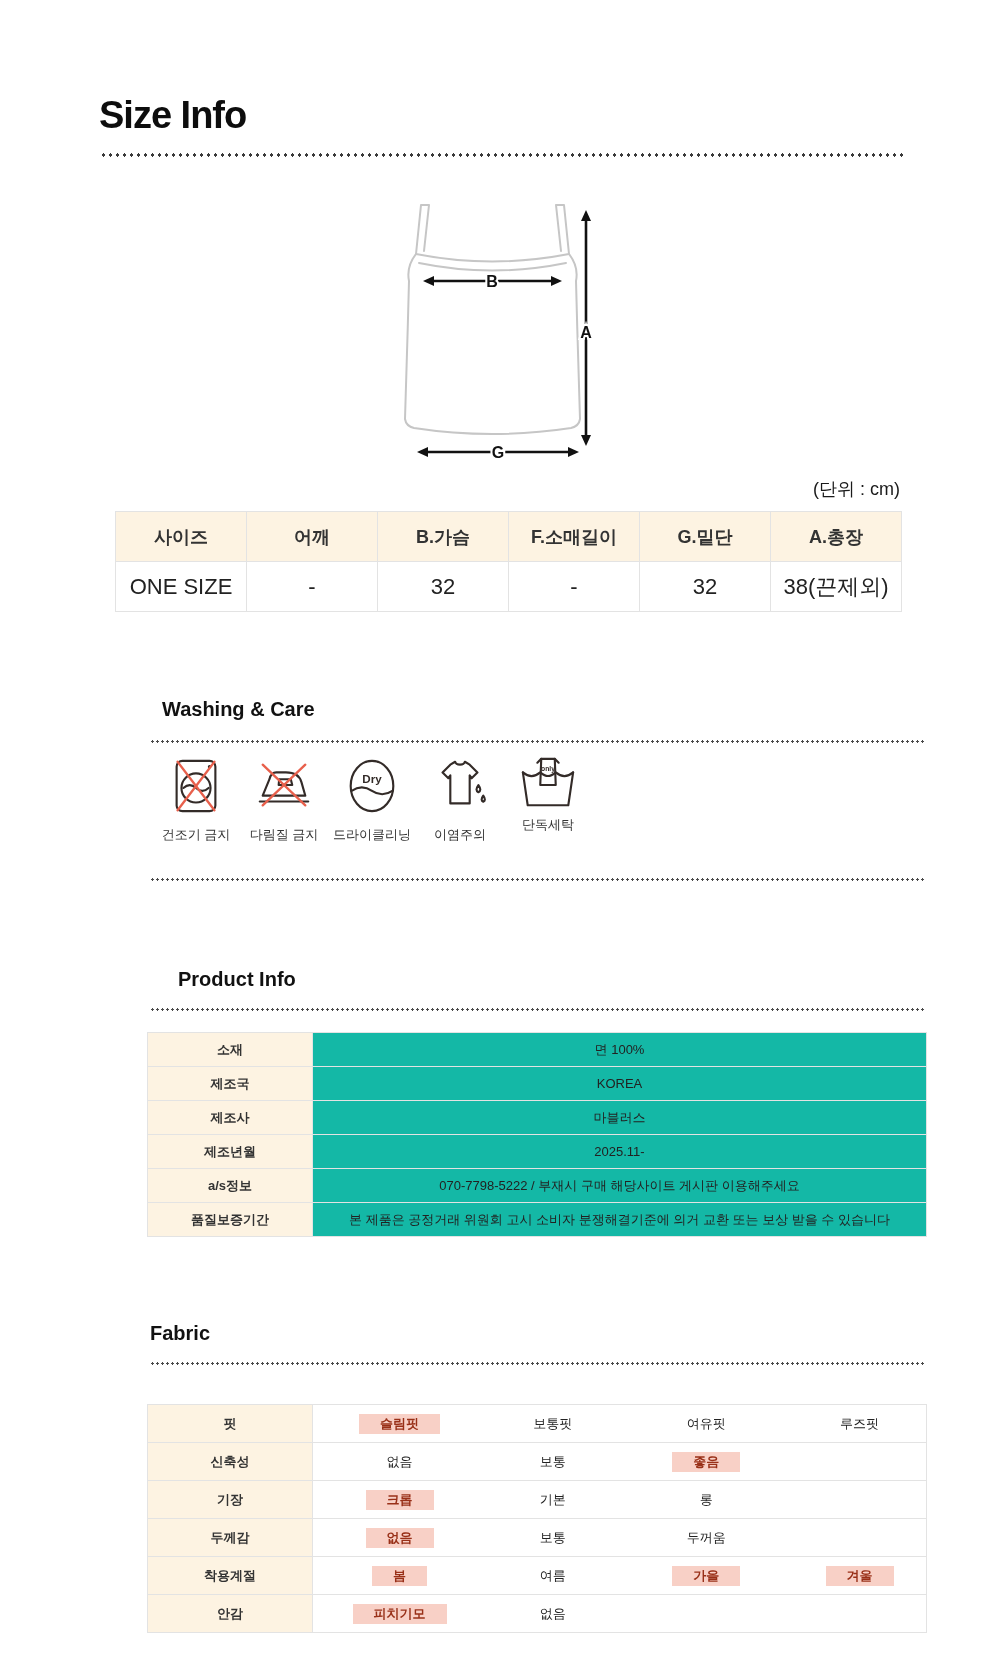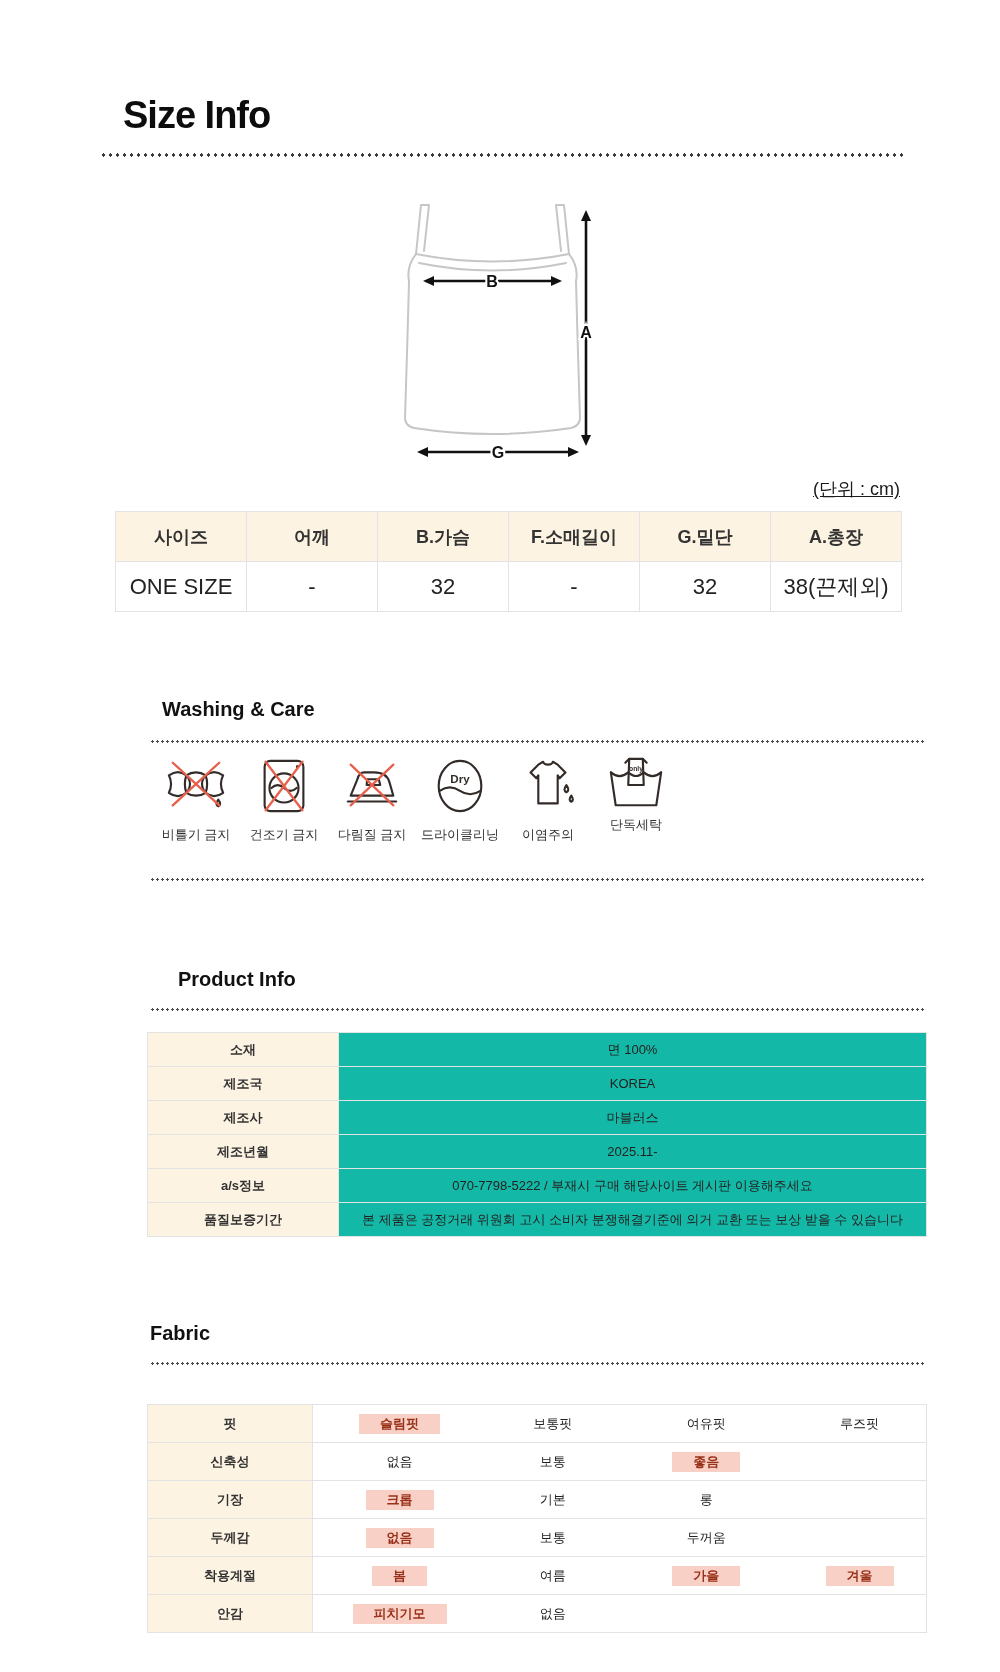--- a/index.html
+++ b/index.html
@@ -4,21 +4,21 @@
 <style>
   :root{
     --cream:#fdf3e2; --border:#e3e3e3; --hl-bg:#f8d0c6; --hl-text:#993018;
     --x-red:#e8604c; --ink:#222; --icon-ink:#332b28;
   }
   *{margin:0;padding:0;box-sizing:border-box;}
   body{background:#fff;font-family:"Liberation Sans",sans-serif;}
   .page{position:relative;width:1000px;height:1672px;background:#fff;overflow:hidden;}
 
   .abs{position:absolute;}
-  .page-title{left:99px;top:94px;font-size:38px;font-weight:800;letter-spacing:-1px;color:#0d0d0d;margin-left:24px;}
+  .page-title{left:99px;top:94px;font-size:38px;font-weight:800;letter-spacing:-1px;color:#0d0d0d;}
   .sec-title{font-size:20px;font-weight:700;color:#111;}
 
   .dotline{height:4px;background-image:radial-gradient(circle,#3a3a3a 1.5px,transparent 1.7px);
            background-size:7px 4px;background-repeat:repeat-x;background-position:left center;}
   .dotline-sm{height:3px;background-image:radial-gradient(circle,#4a4a4a 1.1px,transparent 1.3px);
            background-size:5px 3px;background-repeat:repeat-x;background-position:left center;}
 
   
   table{border-collapse:collapse;}
   .size-table{left:115px;top:511px;width:787px;table-layout:fixed;padding-left:11px;}
@@ -29,34 +29,34 @@
   
   .care-row{left:152px;top:755px;display:flex;align-items:flex-start;}
   .care-item{width:88px;text-align:center;}
   .care-item svg{display:block;margin:0 auto;}
   .care-label{display:block;margin-top:9px;font-size:13px;color:#333;}
   .care-item.raised .care-label{margin-top:3px;}
 
   
   .pi-table{left:147px;top:1032px;width:780px;table-layout:fixed;}
   .pi-table th,.pi-table td{border:1px solid var(--border);height:34px;vertical-align:middle;}
-  .pi-table th{width:191px;background:var(--cream);font-size:13px;font-weight:700;color:#333;text-align:center;}
+  .pi-table th{width:165px;background:var(--cream);font-size:13px;font-weight:700;color:#333;text-align:center;}
   .pi-table td{background:#14b8a6;font-size:13px;color:var(--ink);text-align:center;}
 
   
   .fb-table{left:147px;top:1404px;width:780px;table-layout:fixed;border:1px solid var(--border);}
   .fb-table th{width:165px;background:var(--cream);border:1px solid var(--border);height:38px;
                font-size:13px;font-weight:700;color:#333;text-align:center;vertical-align:middle;}
   .fb-table td{border-top:1px solid var(--border);border-bottom:1px solid var(--border);
                height:38px;font-size:13px;color:var(--ink);text-align:center;vertical-align:middle;}
   .opt{display:inline-block;padding:1px 21px;margin-left:20px;}
   .opt.hl{background:var(--hl-bg);color:var(--hl-text);font-weight:700;}
   .opt:empty{display:none;}
 
-  .unit-label{right:100px;top:477px;font-size:18px;color:#1a1a1a;text-decoration:underline;}
+  .unit-label{right:100px;top:477px;font-size:18px;color:#1a1a1a;}
 
   .garment-svg text{font-family:"Liberation Sans",sans-serif;}
 </style>
 </head>
 <body>
 
 <div class="page">
 
   <div class="abs page-title">Size Info</div>
   <div class="abs dotline" style="left:100px;top:153px;width:806px;"></div>
@@ -114,36 +114,20 @@
       <td>38(끈제외)</td>
     </tr>
   </tbody>
     </table>
 
   <div class="abs sec-title" style="left:162px;top:698px;">Washing &amp; Care</div>
   <div class="abs dotline-sm" style="left:150px;top:740px;width:775px;"></div>
 
   <div class="abs care-row">
 
-    <div class="care-item">
-      <svg width="62" height="62" viewBox="0 0 64 64">
-        <g stroke="#332b28" stroke-width="2.2" fill="none" stroke-linecap="round" stroke-linejoin="round">
-          <path d="M4,21 C11,16 17,17 22,21 C20,27 20,33 22,39 C17,43 11,44 4,39 C7,33 7,27 4,21 Z"></path>
-          <path d="M60,21 C53,16 47,17 42,21 C44,27 44,33 42,39 C47,43 53,44 60,39 C57,33 57,27 60,21 Z"></path>
-          <path d="M22,21 C28,17 36,17 42,21 M22,39 C28,43 36,43 42,39"></path>
-          <path d="M22,21 C27,26 27,34 22,39 M42,21 C37,26 37,34 42,39"></path>
-          <path d="M55,46 c2.5,3.5 2.5,6 0,7 c-2.5,-1 -2.5,-3.5 0,-7 Z"></path>
-        </g>
-        <g stroke="#e8604c" stroke-width="2.4" stroke-linecap="round">
-          <line x1="8" y1="8" x2="56" y2="52"></line>
-            <line x1="56" y1="8" x2="8" y2="52"></line>
-        </g>
-      </svg>
-      <span class="care-label">비틀기 금지</span>
-    </div>
 
     <div class="care-item">
       <svg width="62" height="62" viewBox="0 0 64 64">
         <g stroke="#332b28" stroke-width="2.2" fill="none" stroke-linecap="round" stroke-linejoin="round">
           <rect x="12" y="6" width="40" height="52" rx="6"></rect>
           <circle cx="32" cy="34" r="15"></circle>
           <path d="M19,34 Q25.5,28 32,34 T45,34"></path>
         </g>
         <circle cx="46" cy="12" r="1.8" fill="#332b28"></circle>
         <g stroke="#e8604c" stroke-width="2.4" stroke-linecap="round">

